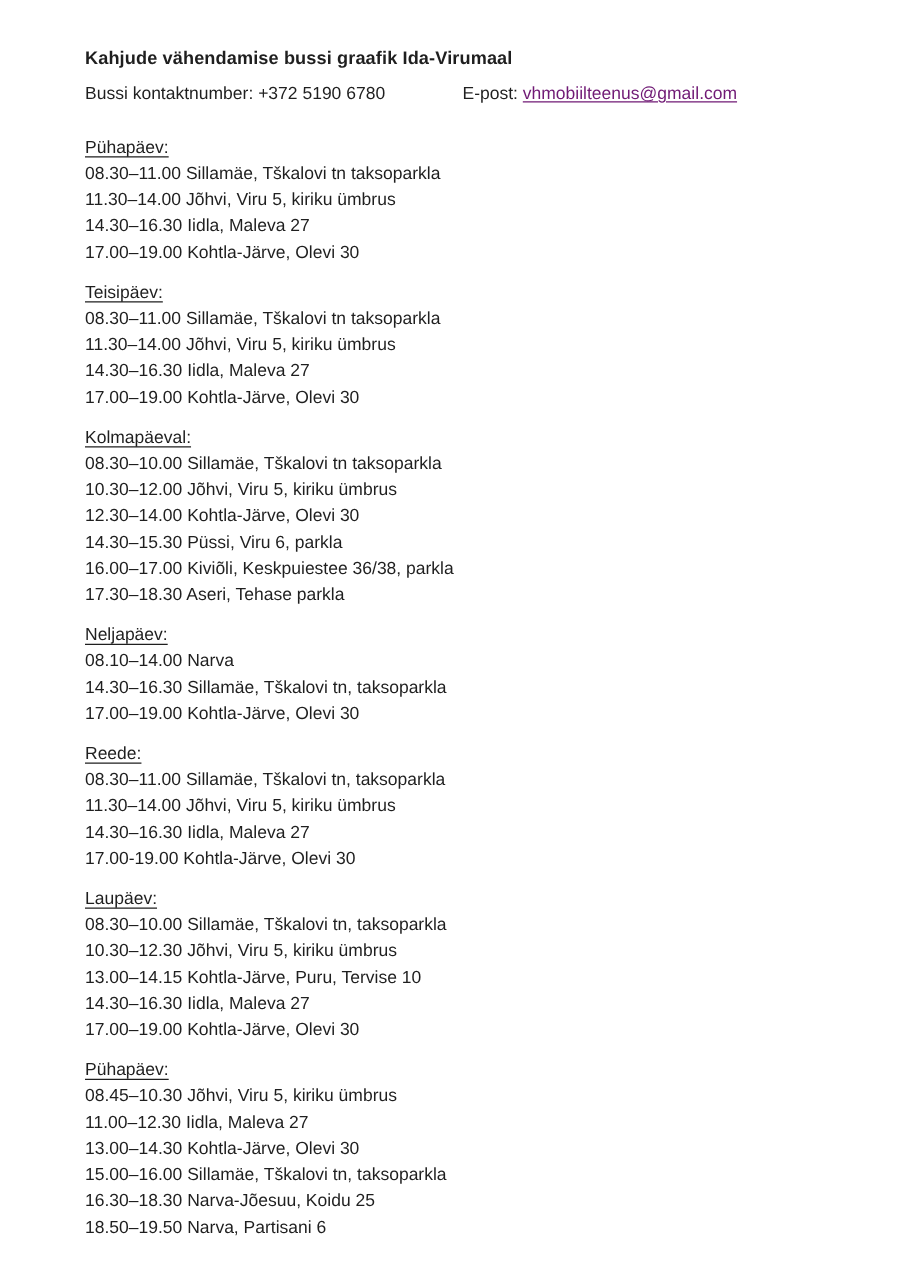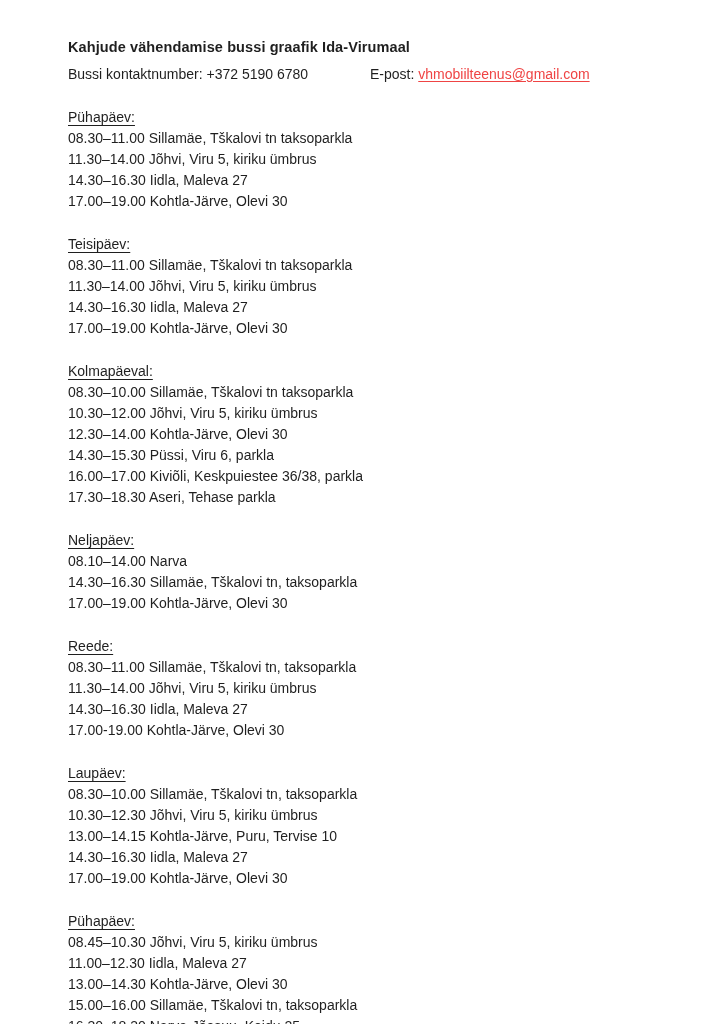--- a/index.html
+++ b/index.html
@@ -29,26 +29,26 @@
     line-height: 21px;
     font-size: 14px;
     margin-bottom: 22px;
   }
   .contact-phone {
     width: 302px;
     flex: 0 0 302px;
   }
   .email-wrap { white-space: nowrap; }
   .email-link {
-    color: #ef4444;
+    color: #701a75;
     text-decoration: underline;
     text-underline-offset: 2px;
     cursor: pointer;
   }
-  .day-section { margin-top: 22px; }
+  .day-section { margin-top: 11px; }
   .day-section:first-child { margin-top: 0; }
   .day-header {
     font-size: 14px;
     line-height: 21px;
     text-decoration: underline;
     text-underline-offset: 2.5px;
   }
   .entry {
     font-size: 14px;
     line-height: 21px;
@@ -111,15 +111,16 @@
         <div class="entry"><span>14.30–16.30</span> <span>Iidla, Maleva 27</span></div>
         <div class="entry"><span>17.00–19.00</span> <span>Kohtla-Järve, Olevi 30</span></div>
       </div>
       <div class="day-section">
         <div class="day-header">Pühapäev:</div>
         <div class="entry"><span>08.45–10.30</span> <span>Jõhvi, Viru 5, kiriku ümbrus</span></div>
         <div class="entry"><span>11.00–12.30</span> <span>Iidla, Maleva 27</span></div>
         <div class="entry"><span>13.00–14.30</span> <span>Kohtla-Järve, Olevi 30</span></div>
         <div class="entry"><span>15.00–16.00</span> <span>Sillamäe, Tškalovi tn, taksoparkla</span></div>
         <div class="entry"><span>16.30–18.30</span> <span>Narva-Jõesuu, Koidu 25</span></div>
+        <div class="entry"><span>18.50–19.50</span> <span>Narva, Partisani 6</span></div>
       </div>
     </div>
 </div>
 
 </body></html>

